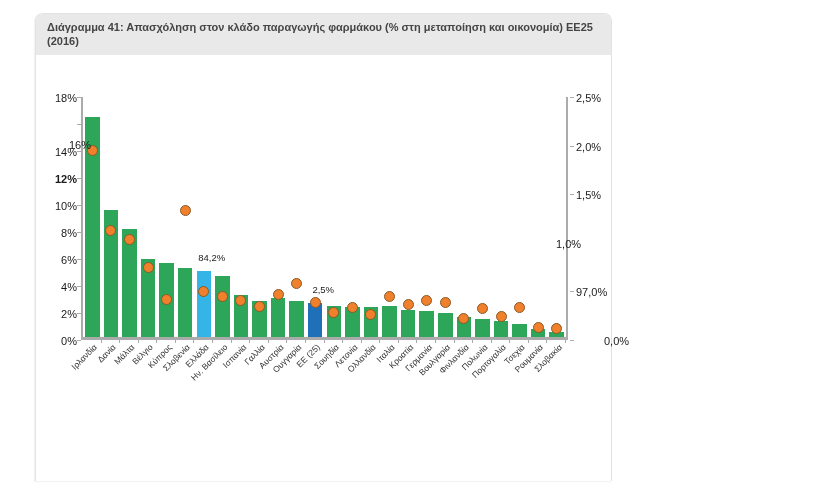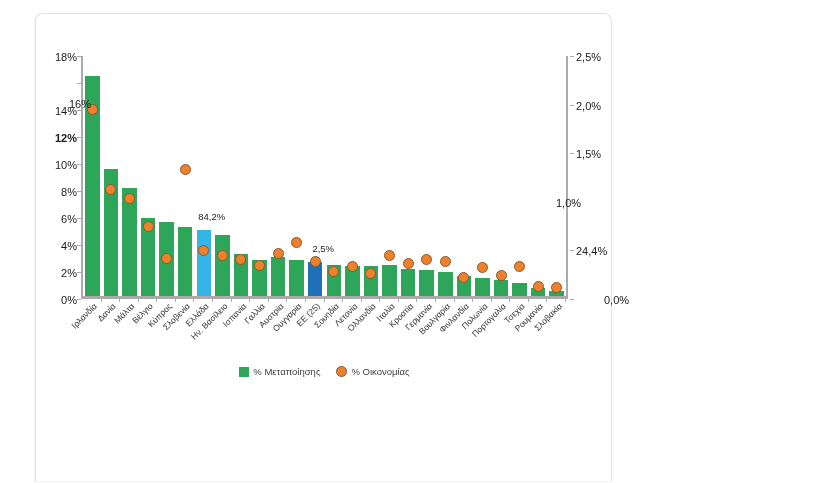--- a/index.html
+++ b/index.html
@@ -48,20 +48,23 @@
   .swatch-circle { width:11px; height:11px; border-radius:50%;
     border:1.5px solid #8a5a28; }
 
   .source { position:absolute; left:11px; top:424px; font-size:8.5px; color:#8a8a8a; }
   .source b { color:#333333; font-weight:bold; }
 </style>
 </head>
 <body>
 
 <div class="card">
+  <div class="titlebar">
+    <div class="title">Διάγραμμα 41: Απασχόληση στον κλάδο παραγωγής φαρμάκου (% στη μεταποίηση και οικονομία) ΕΕ25 (2016)</div>
+  </div>
 
   <div class="chart-area">
     <div class="plot">
       <div class="bars" id="bars">
           <div class="cell">
             <div class="bar" style="height: 220.05px; background: rgb(46, 166, 90);"></div>
             <div class="dot" style="bottom: 181.124px;"></div>
             <span class="xlabel">Ιρλανδία</span>
             <div class="xtick" style="right: 0px;"></div>
           </div>
@@ -237,37 +240,27 @@
         <div class="ytick-label" style="left: 5px; top: 91px;">14%</div>
         <div class="ytick-mark" style="left: 41px; top: 96px;"></div>
         <div class="ytick-label" style="left: 19px; top: 64px; margin-top: 20px;">16%</div>
         <div class="ytick-mark" style="left: 41px; top: 69px;"></div>
         <div class="ytick-label" style="left: 5px; top: 37px;">18%</div>
         <div class="ytick-mark" style="left: 41px; top: 42px;"></div>
       </div>
     <div id="yticks2">
         <div class="ytick-label right" style="left: 568px; top: 280px;">0,0%</div>
         <div class="ytick-mark" style="left: 534px; top: 285px;"></div>
-        <div class="ytick-label right" style="left: 540px; top: 231.4px;">24,4%</div>
+        <div class="ytick-label right" style="left: 540px; top: 231.4px;">97,0%</div>
         <div class="ytick-mark" style="left: 534px; top: 236.4px;"></div>
         <div class="ytick-label right" style="left: 520px; top: 182.8px;">1,0%</div>
         <div class="ytick-mark" style="left: 534px; top: 187.8px;"></div>
         <div class="ytick-label right" style="left: 540px; top: 134.2px;">1,5%</div>
         <div class="ytick-mark" style="left: 534px; top: 139.2px;"></div>
         <div class="ytick-label right" style="left: 540px; top: 85.6px;">2,0%</div>
         <div class="ytick-mark" style="left: 534px; top: 90.6px;"></div>
         <div class="ytick-label right" style="left: 540px; top: 37px;">2,5%</div>
         <div class="ytick-mark" style="left: 534px; top: 42px;"></div>
       </div>
 
-    <div class="legend" id="legend">
-        <div class="legend-item">
-          <span class="swatch-square" style="background: rgb(46, 166, 90);"></span>
-          <span>% Μεταποίησης</span>
-        </div>
-        <div class="legend-item">
-          <span class="swatch-circle" style="background: rgb(240, 128, 43);"></span>
-          <span>% Οικονομίας</span>
-        </div>
-      </div>
   </div>
 
 </div>
 
 </body></html>

